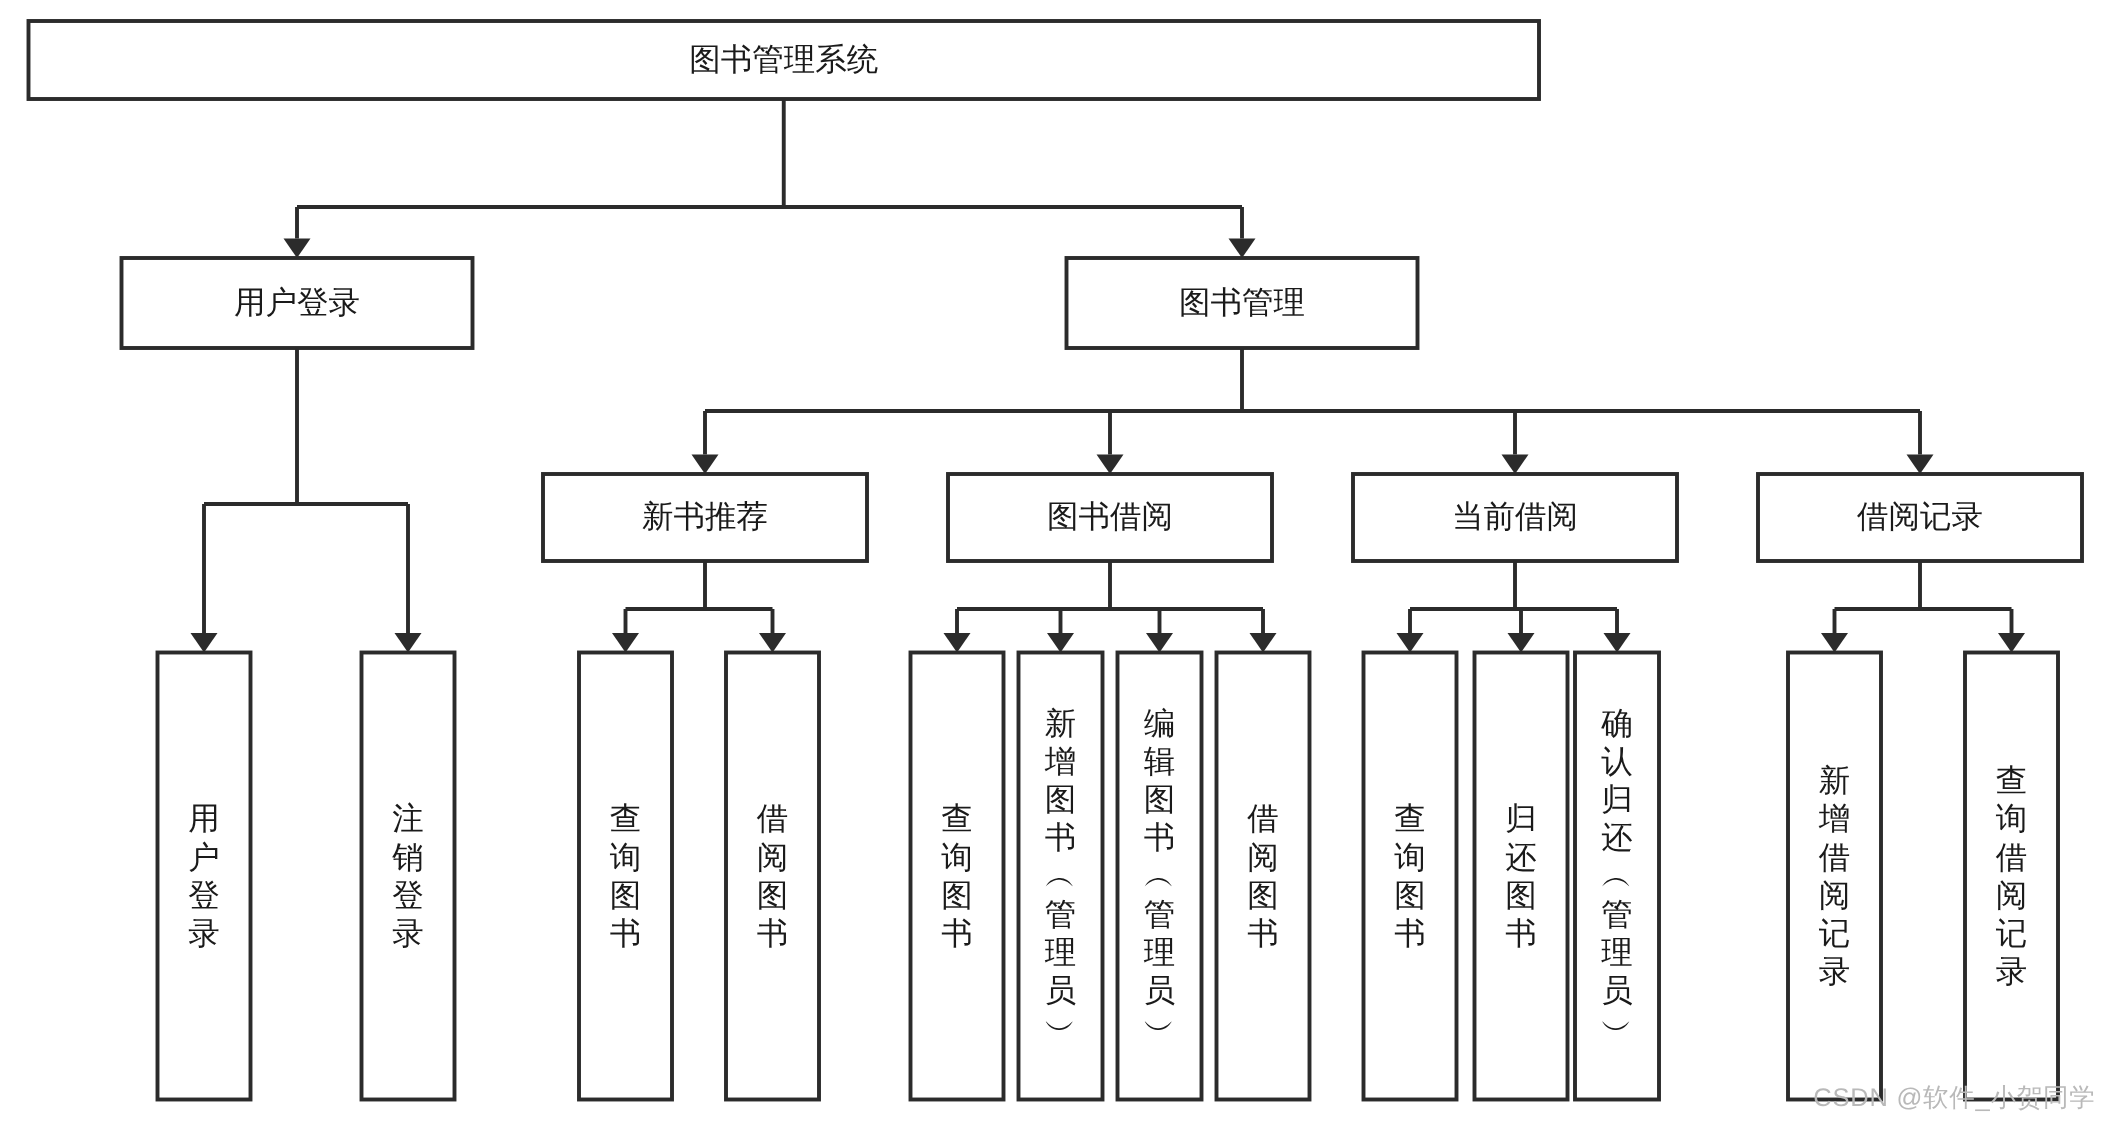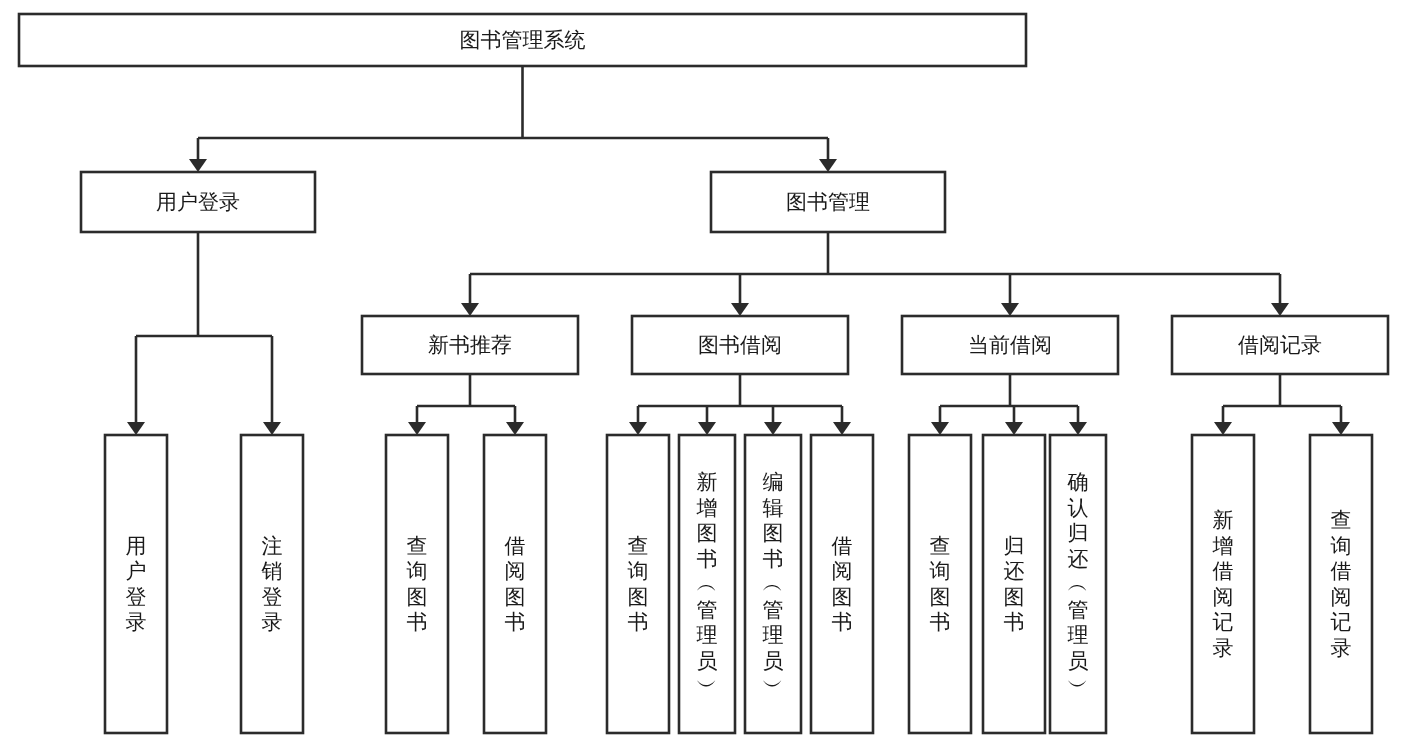--- a/index.html
+++ b/index.html
@@ -202,13 +202,14 @@
         <g>
           <rect x="1192" y="435" width="62" height="298" class="node-rect"></rect>
           <text x="1223" y="527.39" class="node-label-vert"><tspan x="1223" dy="0">新</tspan><tspan x="1223" dy="25.5">增</tspan><tspan x="1223" dy="25.5">借</tspan><tspan x="1223" dy="25.5">阅</tspan><tspan x="1223" dy="25.5">记</tspan><tspan x="1223" dy="25.5">录</tspan></text>
         </g>
         <g>
           <rect x="1310" y="435" width="62" height="298" class="node-rect"></rect>
           <text x="1341" y="527.39" class="node-label-vert"><tspan x="1341" dy="0">查</tspan><tspan x="1341" dy="25.5">询</tspan><tspan x="1341" dy="25.5">借</tspan><tspan x="1341" dy="25.5">阅</tspan><tspan x="1341" dy="25.5">记</tspan><tspan x="1341" dy="25.5">录</tspan></text>
         </g>
       </g>
   </svg>
+  <div class="watermark">CSDN @软件_小贺同学</div>
 </div>
 
 </body></html>

